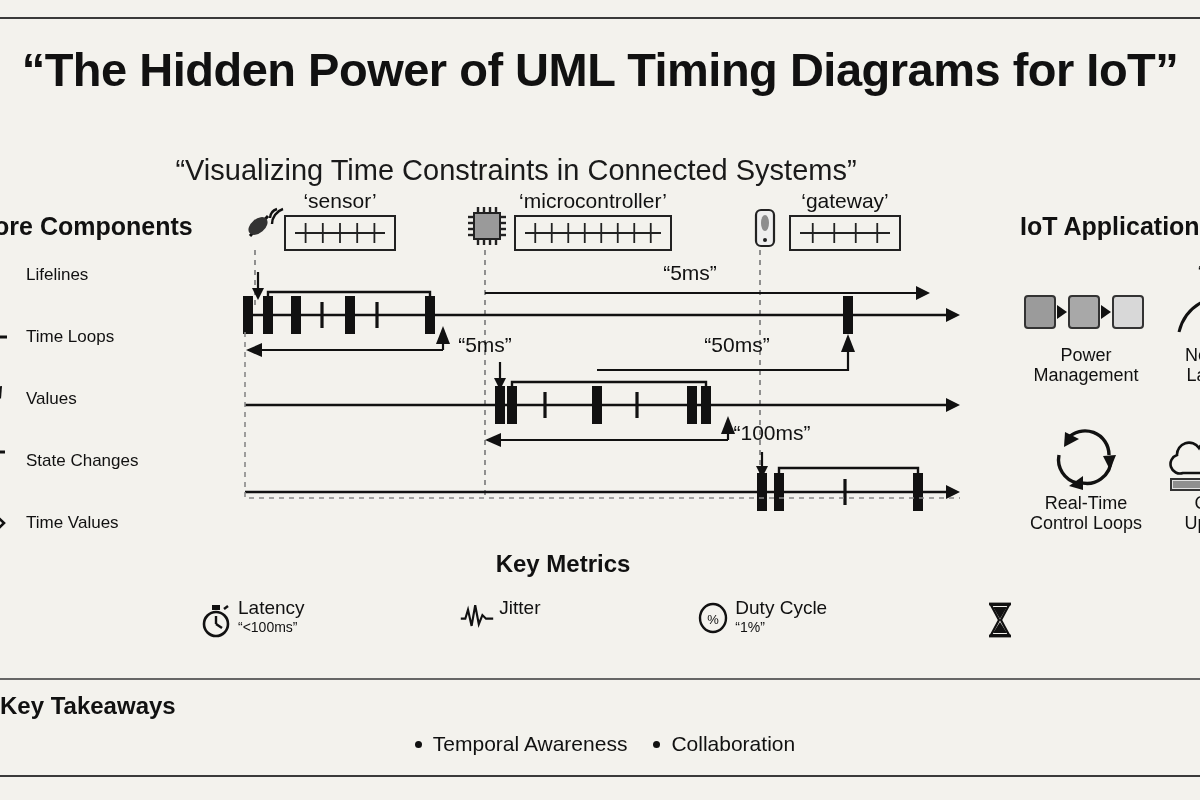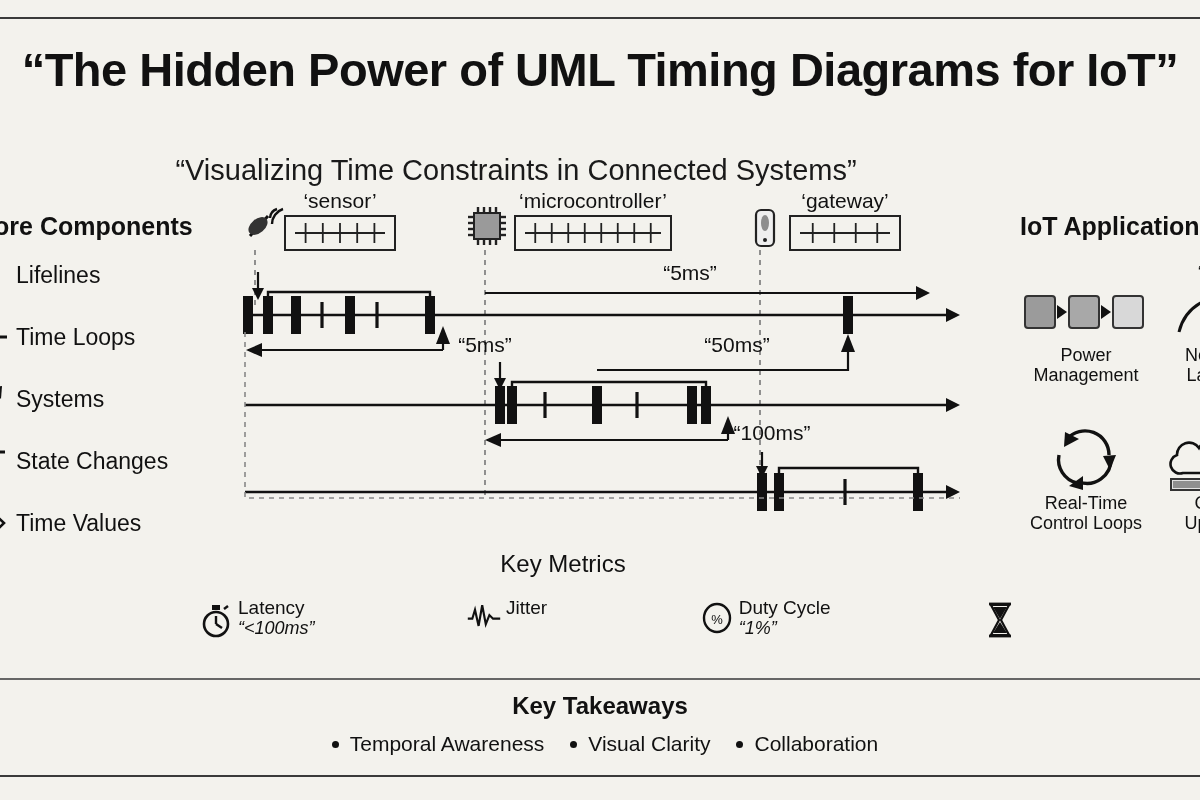--- a/index.html
+++ b/index.html
@@ -29,44 +29,44 @@
     font-size:29px;font-weight:500;color:#1a1a1a;white-space:nowrap;margin-top:44px;
   }
 
   
   #left-panel{position:absolute;left:-38px;top:212px;width:230px;}
   #left-panel .panel-title{
     font-size:25px;font-weight:bold;white-space:nowrap;margin-left:14px;
   }
   .legend-row{display:flex;align-items:center;height:56px;margin-top:6px;}
   .legend-ico{width:54px;display:flex;align-items:center;justify-content:center;}
-  .legend-label{font-size:23px;white-space:nowrap;}
+  .legend-label{font-size:17px;margin-left:10px;white-space:nowrap;}
 
   
   #right-panel{position:absolute;left:1020px;top:212px;width:260px;}
   #right-panel .panel-title{font-size:25px;font-weight:bold;white-space:nowrap;}
   #right-grid{display:grid;grid-template-columns:132px 132px;margin-top:22px;}
   .app-cell{text-align:center;height:148px;}
   .app-ico{height:66px;display:flex;align-items:center;justify-content:center;}
   .app-label{font-size:18px;line-height:1.12;white-space:nowrap;}
   .app-note{font-size:17px;height:16px;}
 
   
   #metrics-title{position:absolute;top:550px;left:0;width:1126px;text-align:center;
-    font-size:24px;font-weight:normal;}
+    font-size:24px;font-weight:bold;}
   #metrics-row{position:absolute;top:598px;left:198px;width:820px;
     display:flex;align-items:flex-start;justify-content:space-between;}
   .metric{display:flex;align-items:flex-start;}
   .metric-ico{width:36px;display:flex;align-items:center;justify-content:center;padding-top:3px;}
   .metric-txt{margin-left:4px;}
   .metric-name{font-size:19px;white-space:nowrap;line-height:1.05;}
-  .metric-val{font-size:18px;white-space:nowrap;text-align:center;line-height:1.2;font-style:italic;}
+  .metric-val{font-size:14px;white-space:nowrap;text-align:center;line-height:1.2;}
 
   
-  #takeaways-title{position:absolute;top:692px;left:0;width:1200px;text-align:center;
+  #takeaways-title{position:absolute;top:692px;left:0;width:1200px;
     font-size:24px;font-weight:bold;}
   #takeaways-row{position:absolute;top:732px;left:-30px;width:1270px;
     display:flex;align-items:center;justify-content:center;}
   .takeaway{font-size:21px;white-space:nowrap;display:flex;align-items:center;}
   .bullet{display:inline-block;width:7px;height:7px;border-radius:50%;
     background:#111;margin:0 11px 0 26px;}
   .takeaway:first-child .bullet{margin-left:0;}
 </style>
 </head>
 <body>
@@ -99,21 +99,21 @@
     <span class="legend-label">Time Loops</span>
   </div>
 
   <div class="legend-row">
     <span class="legend-ico">
       <svg width="34" height="34" viewBox="0 0 34 34">
         <line x1="4" y1="29" x2="27" y2="7" stroke="#111" stroke-width="3.2"></line>
         <polygon points="30,4 29,17 18,6" fill="#111"></polygon>
       </svg>
     </span>
-    <span class="legend-label">Systems</span>
+    <span class="legend-label">Values</span>
   </div>
 
   <div class="legend-row">
     <span class="legend-ico">
       <svg width="38" height="30" viewBox="0 0 38 30">
         <polyline points="3,4 3,22 20,22 20,6 35,6" fill="none" stroke="#111" stroke-width="3"></polyline>
       </svg>
     </span>
     <span class="legend-label">State Changes</span>
   </div>
@@ -393,19 +393,15 @@
 </div>
 
 <div id="takeaways-title">Key Takeaways</div>
 <div id="takeaways-row">
   <span class="takeaway">
       <i class="bullet"></i>
       <span>Temporal Awareness</span>
     </span>
   <span class="takeaway">
       <i class="bullet"></i>
-      <span>Visual Clarity</span>
-    </span>
-  <span class="takeaway">
-      <i class="bullet"></i>
       <span>Collaboration</span>
     </span>
 </div>
 
 </body></html>

